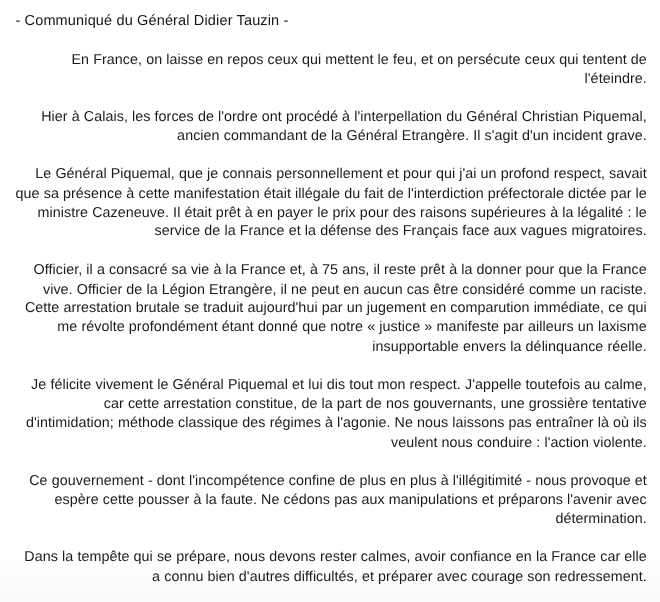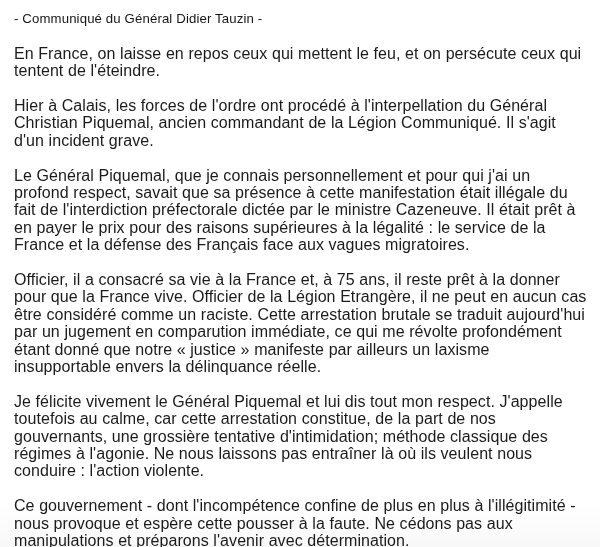--- a/index.html
+++ b/index.html
@@ -35,26 +35,26 @@
   .title-line {
     font-size: 13.2px;
     line-height: 17.4px;
     margin: 0 0 0 0;
     padding-top: 4px;
     white-space: nowrap;
     letter-spacing: 0.01em;
     color: #161616;
   }
   p.para {
-    font-size: 16px;
+    font-size: 13px;
     line-height: 17.4px;
     margin: 0;
     padding: 0;
     color: #1b1b1b;
-    text-align: left;
+    text-align: right;
     letter-spacing: 0.004em;
     width: 574px;
     word-spacing: 0.004em;
   }
   .gap {
     height: 17.4px;
   }
 </style>
 </head>
 <body>
@@ -66,36 +66,37 @@
   <div class="title-line">
     <span>- Communiqué du Général Didier Tauzin -</span>
   </div>
 
   <div class="gap"></div>
 
   <p class="para">En France, on laisse en repos ceux qui mettent le feu, et on persécute ceux qui tentent de l'éteindre.</p>
 
   <div class="gap"></div>
 
-  <p class="para">Hier à Calais, les forces de l'ordre ont procédé à l'interpellation du Général Christian Piquemal, ancien commandant de la Légion Communiqué. Il s'agit d'un incident grave.</p>
+  <p class="para">Hier à Calais, les forces de l'ordre ont procédé à l'interpellation du Général Christian Piquemal, ancien commandant de la Général Etrangère. Il s'agit d'un incident grave.</p>
 
   <div class="gap"></div>
 
   <p class="para">Le Général Piquemal, que je connais personnellement et pour qui j'ai un profond respect, savait que sa présence à cette manifestation était illégale du fait de l'interdiction préfectorale dictée par le ministre Cazeneuve. Il était prêt à en payer le prix pour des raisons supérieures à la légalité : le service de la France et la défense des Français face aux vagues migratoires.</p>
 
   <div class="gap"></div>
 
   <p class="para">Officier, il a consacré sa vie à la France et, à 75 ans, il reste prêt à la donner pour que la France vive. Officier de la Légion Etrangère, il ne peut en aucun cas être considéré comme un raciste. Cette arrestation brutale se traduit aujourd'hui par un jugement en comparution immédiate, ce qui me révolte profondément étant donné que notre « justice » manifeste par ailleurs un laxisme insupportable envers la délinquance réelle.</p>
 
   <div class="gap"></div>
 
   <p class="para">Je félicite vivement le Général Piquemal et lui dis tout mon respect. J'appelle toutefois au calme, car cette arrestation constitue, de la part de nos gouvernants, une grossière tentative d'intimidation; méthode classique des régimes à l'agonie. Ne nous laissons pas entraîner là où ils veulent nous conduire : l'action violente.</p>
 
   <div class="gap"></div>
 
   <p class="para">Ce gouvernement - dont l'incompétence confine de plus en plus à l'illégitimité - nous provoque et espère cette pousser à la faute. Ne cédons pas aux manipulations et préparons l'avenir avec détermination.</p>
 
   <div class="gap"></div>
 
+  <p class="para">Dans la tempête qui se prépare, nous devons rester calmes, avoir confiance en la France car elle a connu bien d'autres difficultés, et préparer avec courage son redressement.</p>
 
   <div class="gap"></div>
 
 </div>
 
 </body></html>

